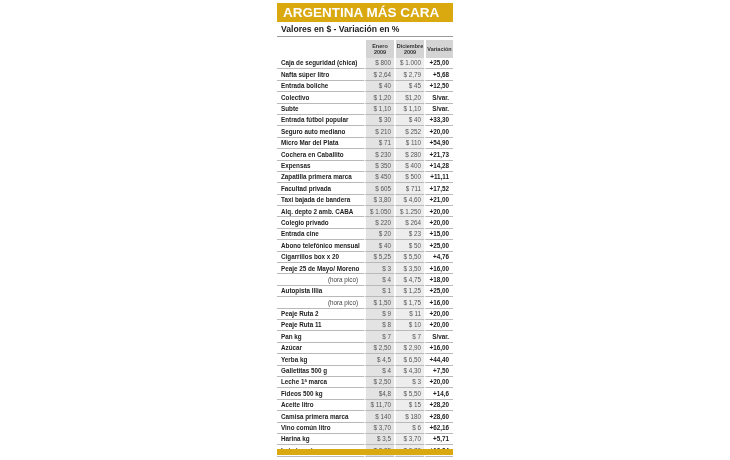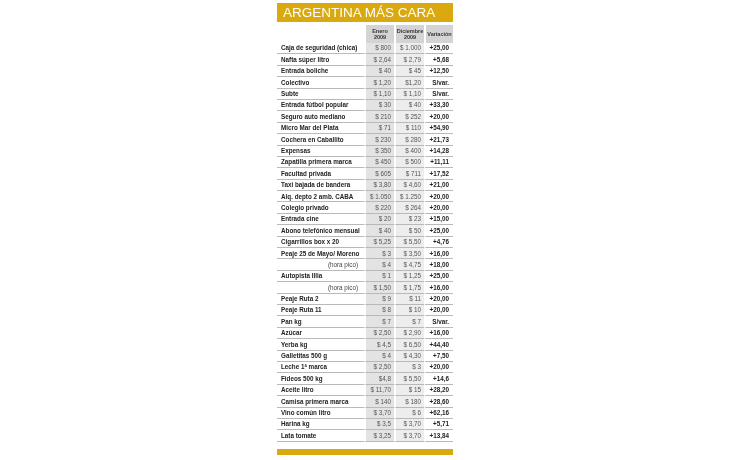--- a/index.html
+++ b/index.html
@@ -1,38 +1,39 @@
 <!DOCTYPE html>
 <html><head>
 <meta charset="utf-8">
 <style>
   html, body { margin: 0; padding: 0; background: #ffffff; }
   body { width: 730px; height: 460px; position: relative; overflow: hidden; font-family: "Liberation Sans", sans-serif; }
   .panel { position: absolute; left: 277px; top: 3px; width: 176px; }
-  .title-bar { background: #d9a90f; height: 19px; color: #ffffff; font-weight: normal; font-size: 13.5px; line-height: 19px; padding-left: 6px; letter-spacing: 0px; transform-origin: left; white-space: nowrap; }
+  .title-bar { background: #d9a90f; height: 19px; color: #ffffff; font-weight: bold; font-size: 13.5px; line-height: 19px; padding-left: 6px; letter-spacing: 0px; transform-origin: left; white-space: nowrap; }
   .subtitle { font-size: 8.6px; font-weight: bold; color: #222; margin-top: 2px; height: 11px; line-height: 11px; padding-left: 4px; border-bottom: 1px solid #9a9a9a; padding-bottom: 1px; white-space: nowrap; }
   table { border-collapse: separate; border-spacing: 0; width: 176px; margin-top: 3px; table-layout: fixed; }
   col.c0 { width: 87px; } col.c1 { width: 30px; } col.c2 { width: 30px; } col.c3 { width: 29px; }
   th { font-size: 5.5px; font-weight: bold; color: #333; background: #d4d4d4; height: 18px; padding: 0; line-height: 6px; text-align: center; border-left: 2px solid #fff; }
   th.blank { background: transparent; border-left: none; }
   td { font-size: 6.3px; height: 10.4px; padding: 0; line-height: 9.4px; color: #222; border-bottom: 1px solid #b9b9b9; white-space: nowrap; overflow: hidden; }
   td.item { padding-left: 4px; font-weight: bold; color: #222; }
   td.item.sub { font-weight: normal; text-align: right; padding-right: 6px; color: #444; }
   td.v1 { background: #e3e3e3; text-align: right; padding-right: 3px; border-left: 2px solid #fff; color: #555; }
   td.v2 { background: #ededed; text-align: right; padding-right: 3px; border-left: 2px solid #fff; color: #555; }
   td.v3 { text-align: right; padding-right: 4px; font-weight: bold; border-left: 2px solid #fff; color: #222; }
   .bottom-bar { position: absolute; left: 277px; top: 449px; width: 176px; height: 6px; background: #d9a90f; }
 </style>
 </head>
 <body>
 
 <div class="panel">
   <div class="title-bar">
     <span>ARGENTINA MÁS CARA</span>
   </div>
+  <div class="subtitle">Valores en $ - Variación en %</div>
   <table>
     <colgroup>
         <col class="c0">
         <col class="c1">
         <col class="c2">
         <col class="c3">
       </colgroup>
     <thead>
       <tr>
         <th class="blank"></th>

